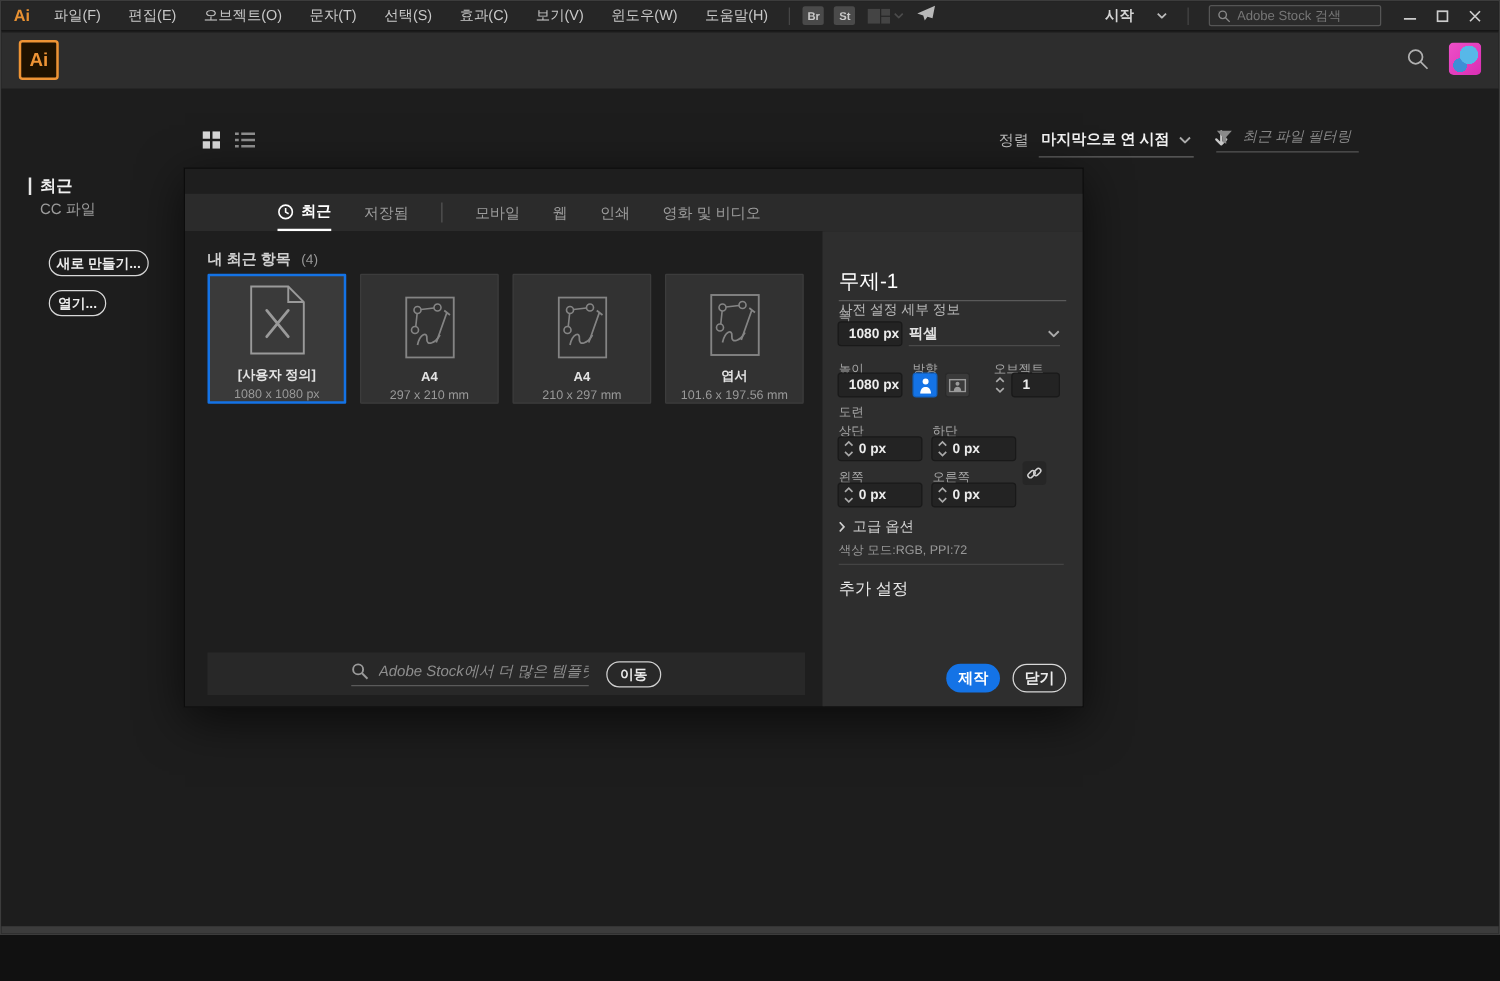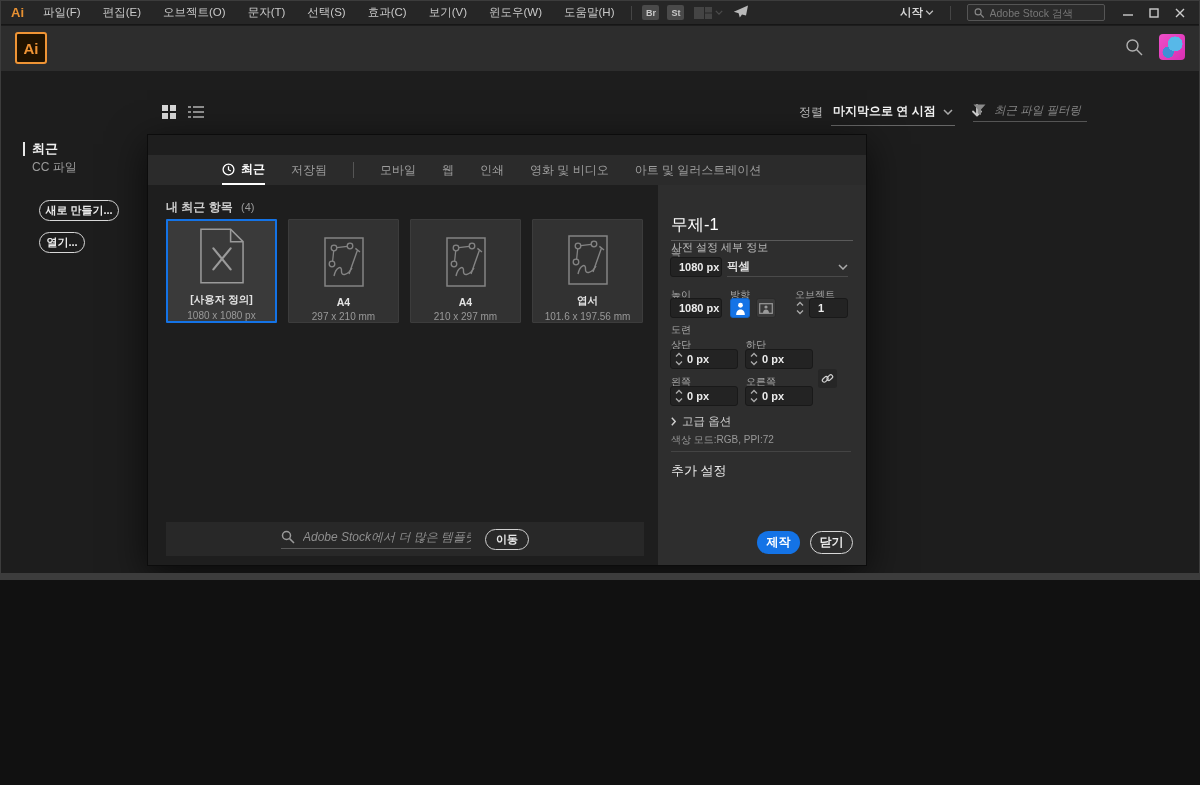--- a/index.html
+++ b/index.html
@@ -1,31 +1,31 @@
 <!DOCTYPE html>
 <html><head>
 <meta charset="utf-8">
 <style>
   * { margin:0; padding:0; box-sizing:border-box; }
   body { background:#111; font-family:"Liberation Sans","DejaVu Sans",sans-serif; }
-  .window { position:relative; width:1200px; height:580px; background:#1d1d1d;
+  .window { position:relative; width:1200px; height:748px; background:#1d1d1d;
             border:1px solid #3c3c3c; overflow:hidden; }
 
   
   .titlebar { position:absolute; top:0; left:0; right:0; height:24px; background:#262626;
               display:flex; align-items:center; padding:0 6px; border-bottom:1px solid #161616; }
   .tb-logo { color:#e89132; font-weight:bold; font-size:13px; padding:0 8px 0 4px; }
   .tb-menu { color:#c9c9c9; font-size:11.5px; padding:0 11px; cursor:default; }
   .tb-sep { width:1px; height:14px; background:#454545; margin:0 6px; }
   .tb-badge { background:#4a4a4a; color:#c9c9c9; font-size:9px; font-weight:bold;
               width:17px; height:15px; border-radius:2px; display:flex; align-items:center;
               justify-content:center; margin:0 4px; }
   .tb-ws { display:flex; align-items:center; gap:3px; margin:0 6px; opacity:.55; }
   .tb-right { margin-left:auto; display:flex; align-items:center; }
-  .tb-start { color:#d5d5d5; font-size:11.5px; font-weight:bold; display:flex; align-items:center; gap:2px; padding:0 10px;text-align:right; }
+  .tb-start { color:#d5d5d5; font-size:11.5px; font-weight:bold; display:flex; align-items:center; gap:18px; padding:0 10px;text-align:right; }
   .tb-search { display:flex; align-items:center; gap:5px; background:#2b2b2b; border:1px solid #555;
                border-radius:2px; width:138px; height:17px; padding:0 6px; margin:0 10px; }
   .tb-search input { background:transparent; border:none; outline:none; color:#bbb; font-size:10.5px; width:100%; }
   .tb-search input::placeholder { color:#777; }
   .winctl { display:flex; align-items:center; gap:0; }
   .winctl span { width:26px; height:20px; display:flex; align-items:center; justify-content:center; }
 
   
   .home-header { position:absolute; top:25px; left:0; right:0; height:45px; background:#2d2d2d; }
   .ai-logo { position:absolute; left:14px; top:6px; width:32px; height:32px; background:#1f1200;
@@ -275,21 +275,20 @@
               <path d="M6.5 3.3 V6.7 L8.9 8" fill="none" stroke="#fff" stroke-width="1.3"></path>
             </svg>
           <span>최근</span>
         </span>
         <span class="dlg-tab">저장됨</span>
         <span class="tab-divider"></span>
         <span class="dlg-tab">모바일</span>
         <span class="dlg-tab">웹</span>
         <span class="dlg-tab">인쇄</span>
         <span class="dlg-tab">영화 및 비디오</span>
-        <span class="dlg-tab">아트 및 일러스트레이션</span>
       </div>
 
       <div class="dlg-body-left">
         <div class="recent-hdr">
           <span>내 최근 항목</span>
           <span class="cnt">(4)</span>
         </div>
 
         <div class="cards">
           <div class="card selected">

